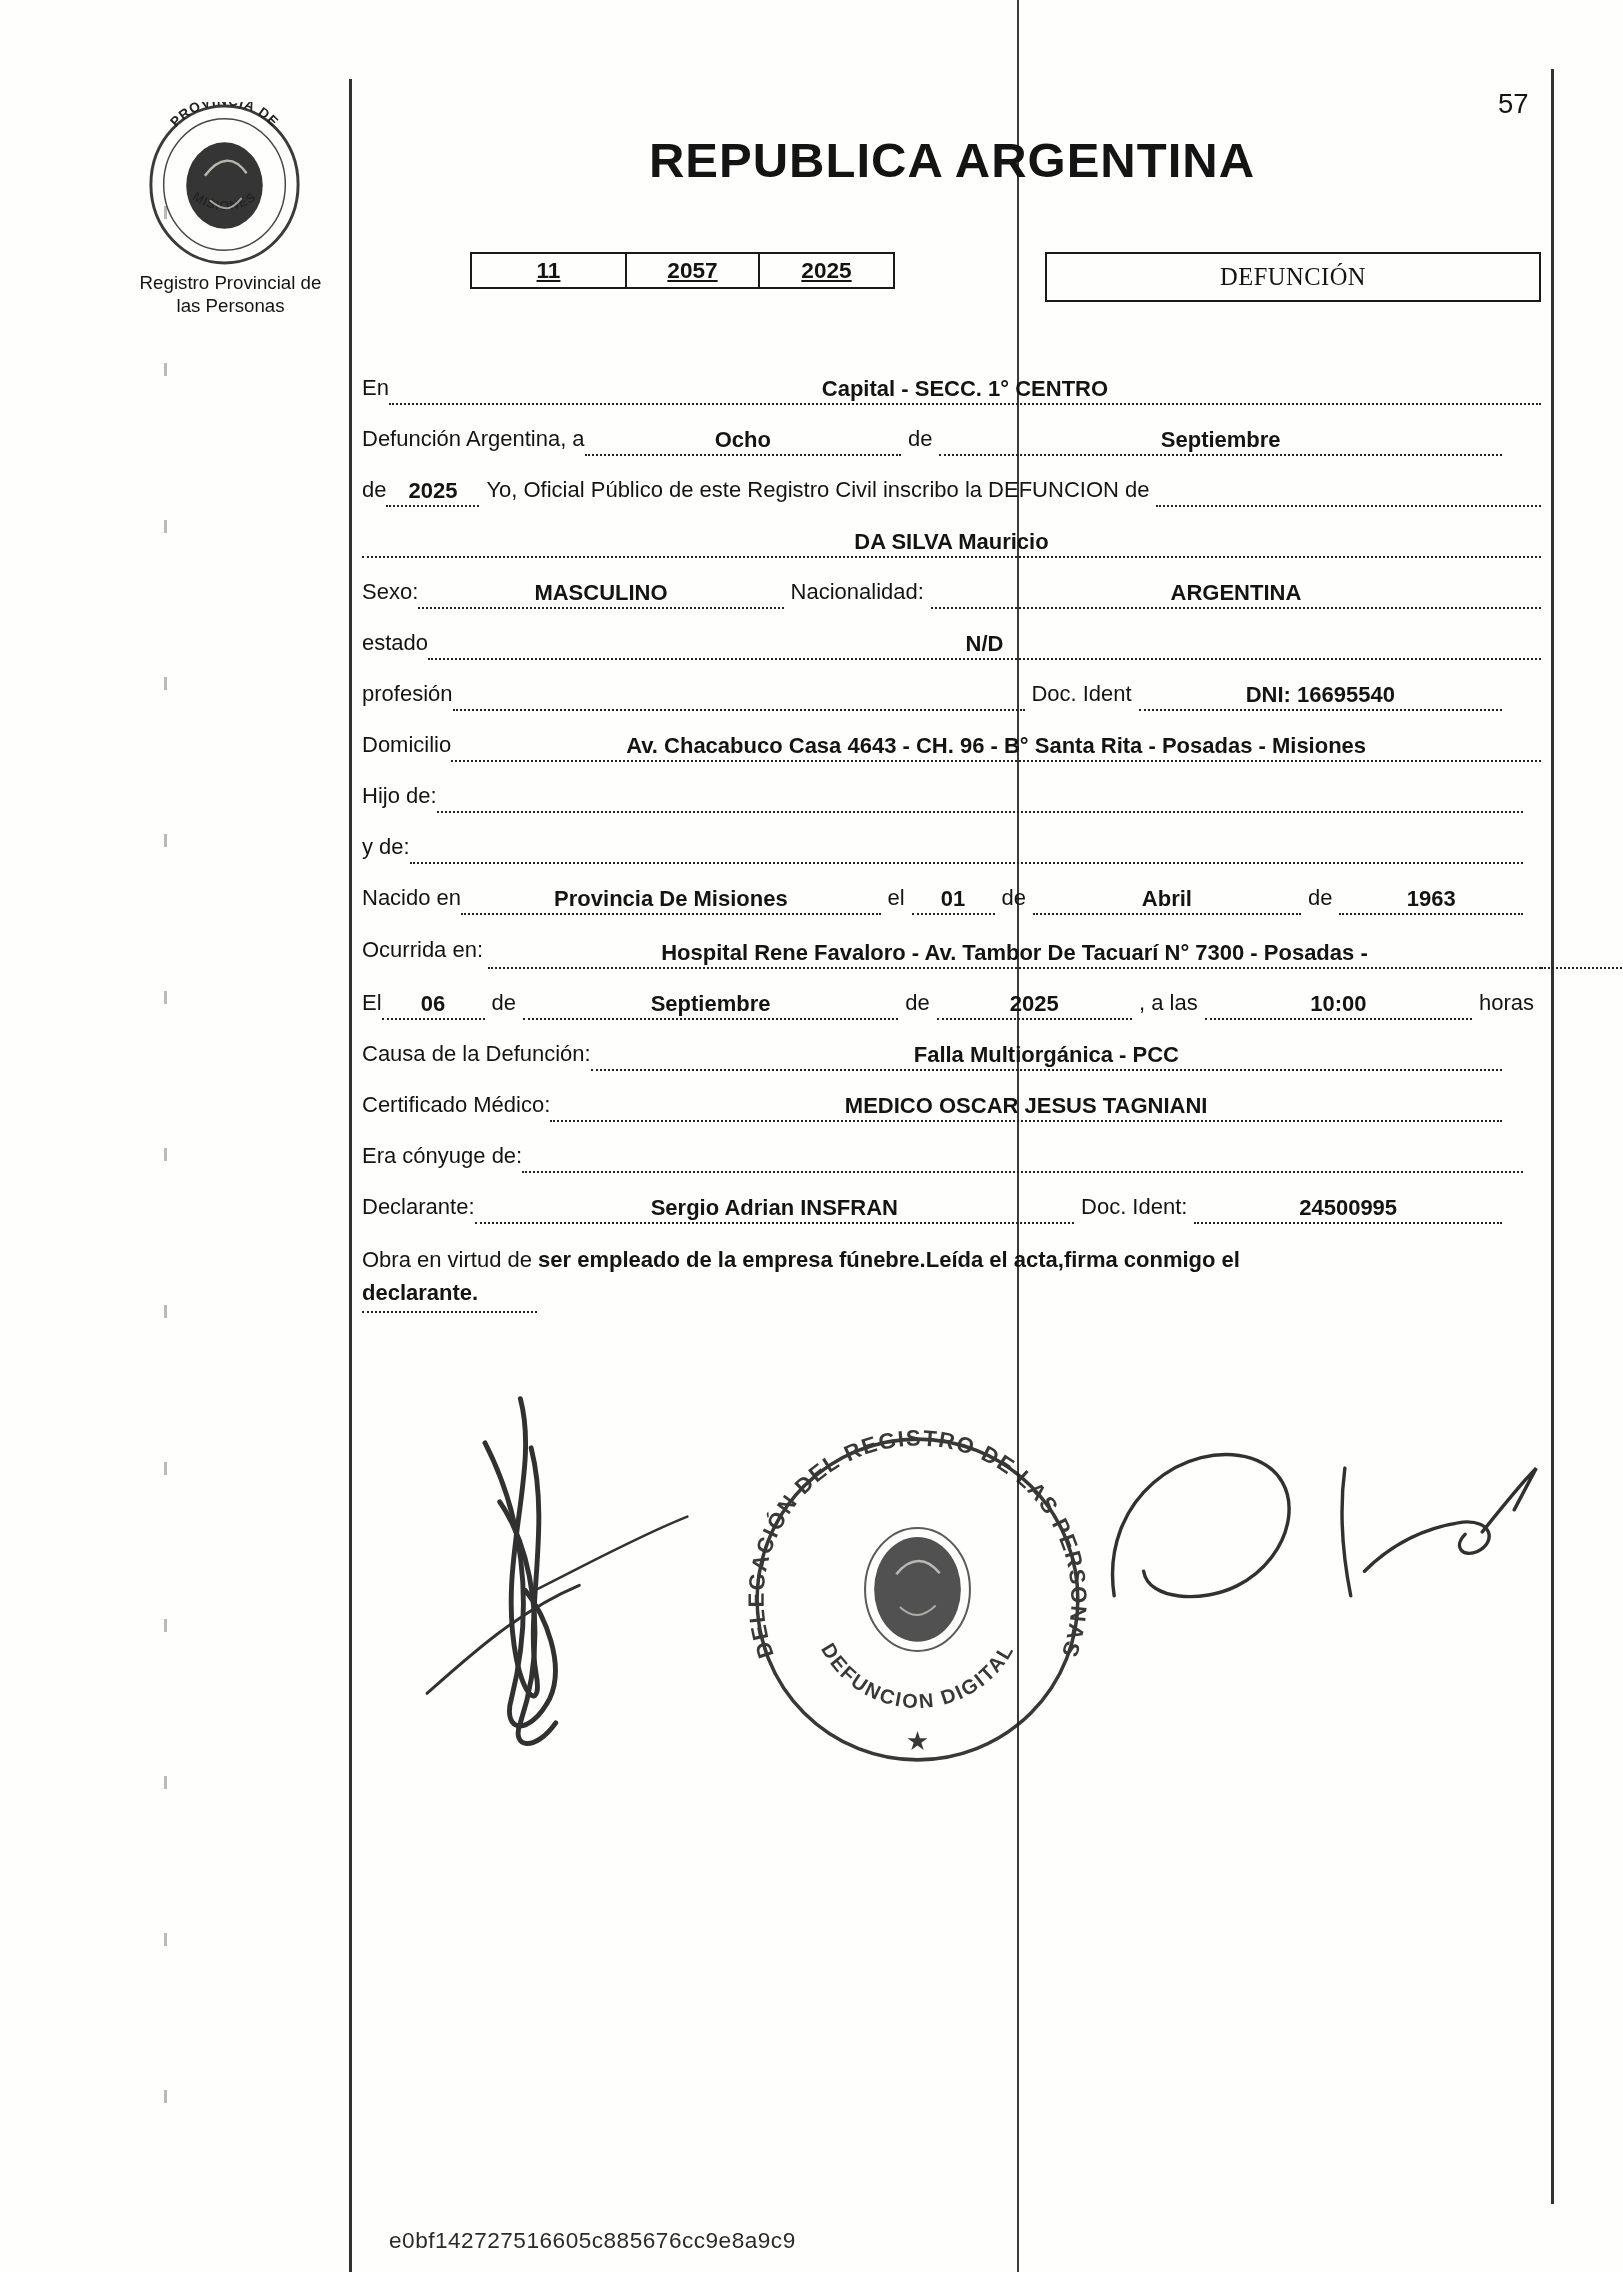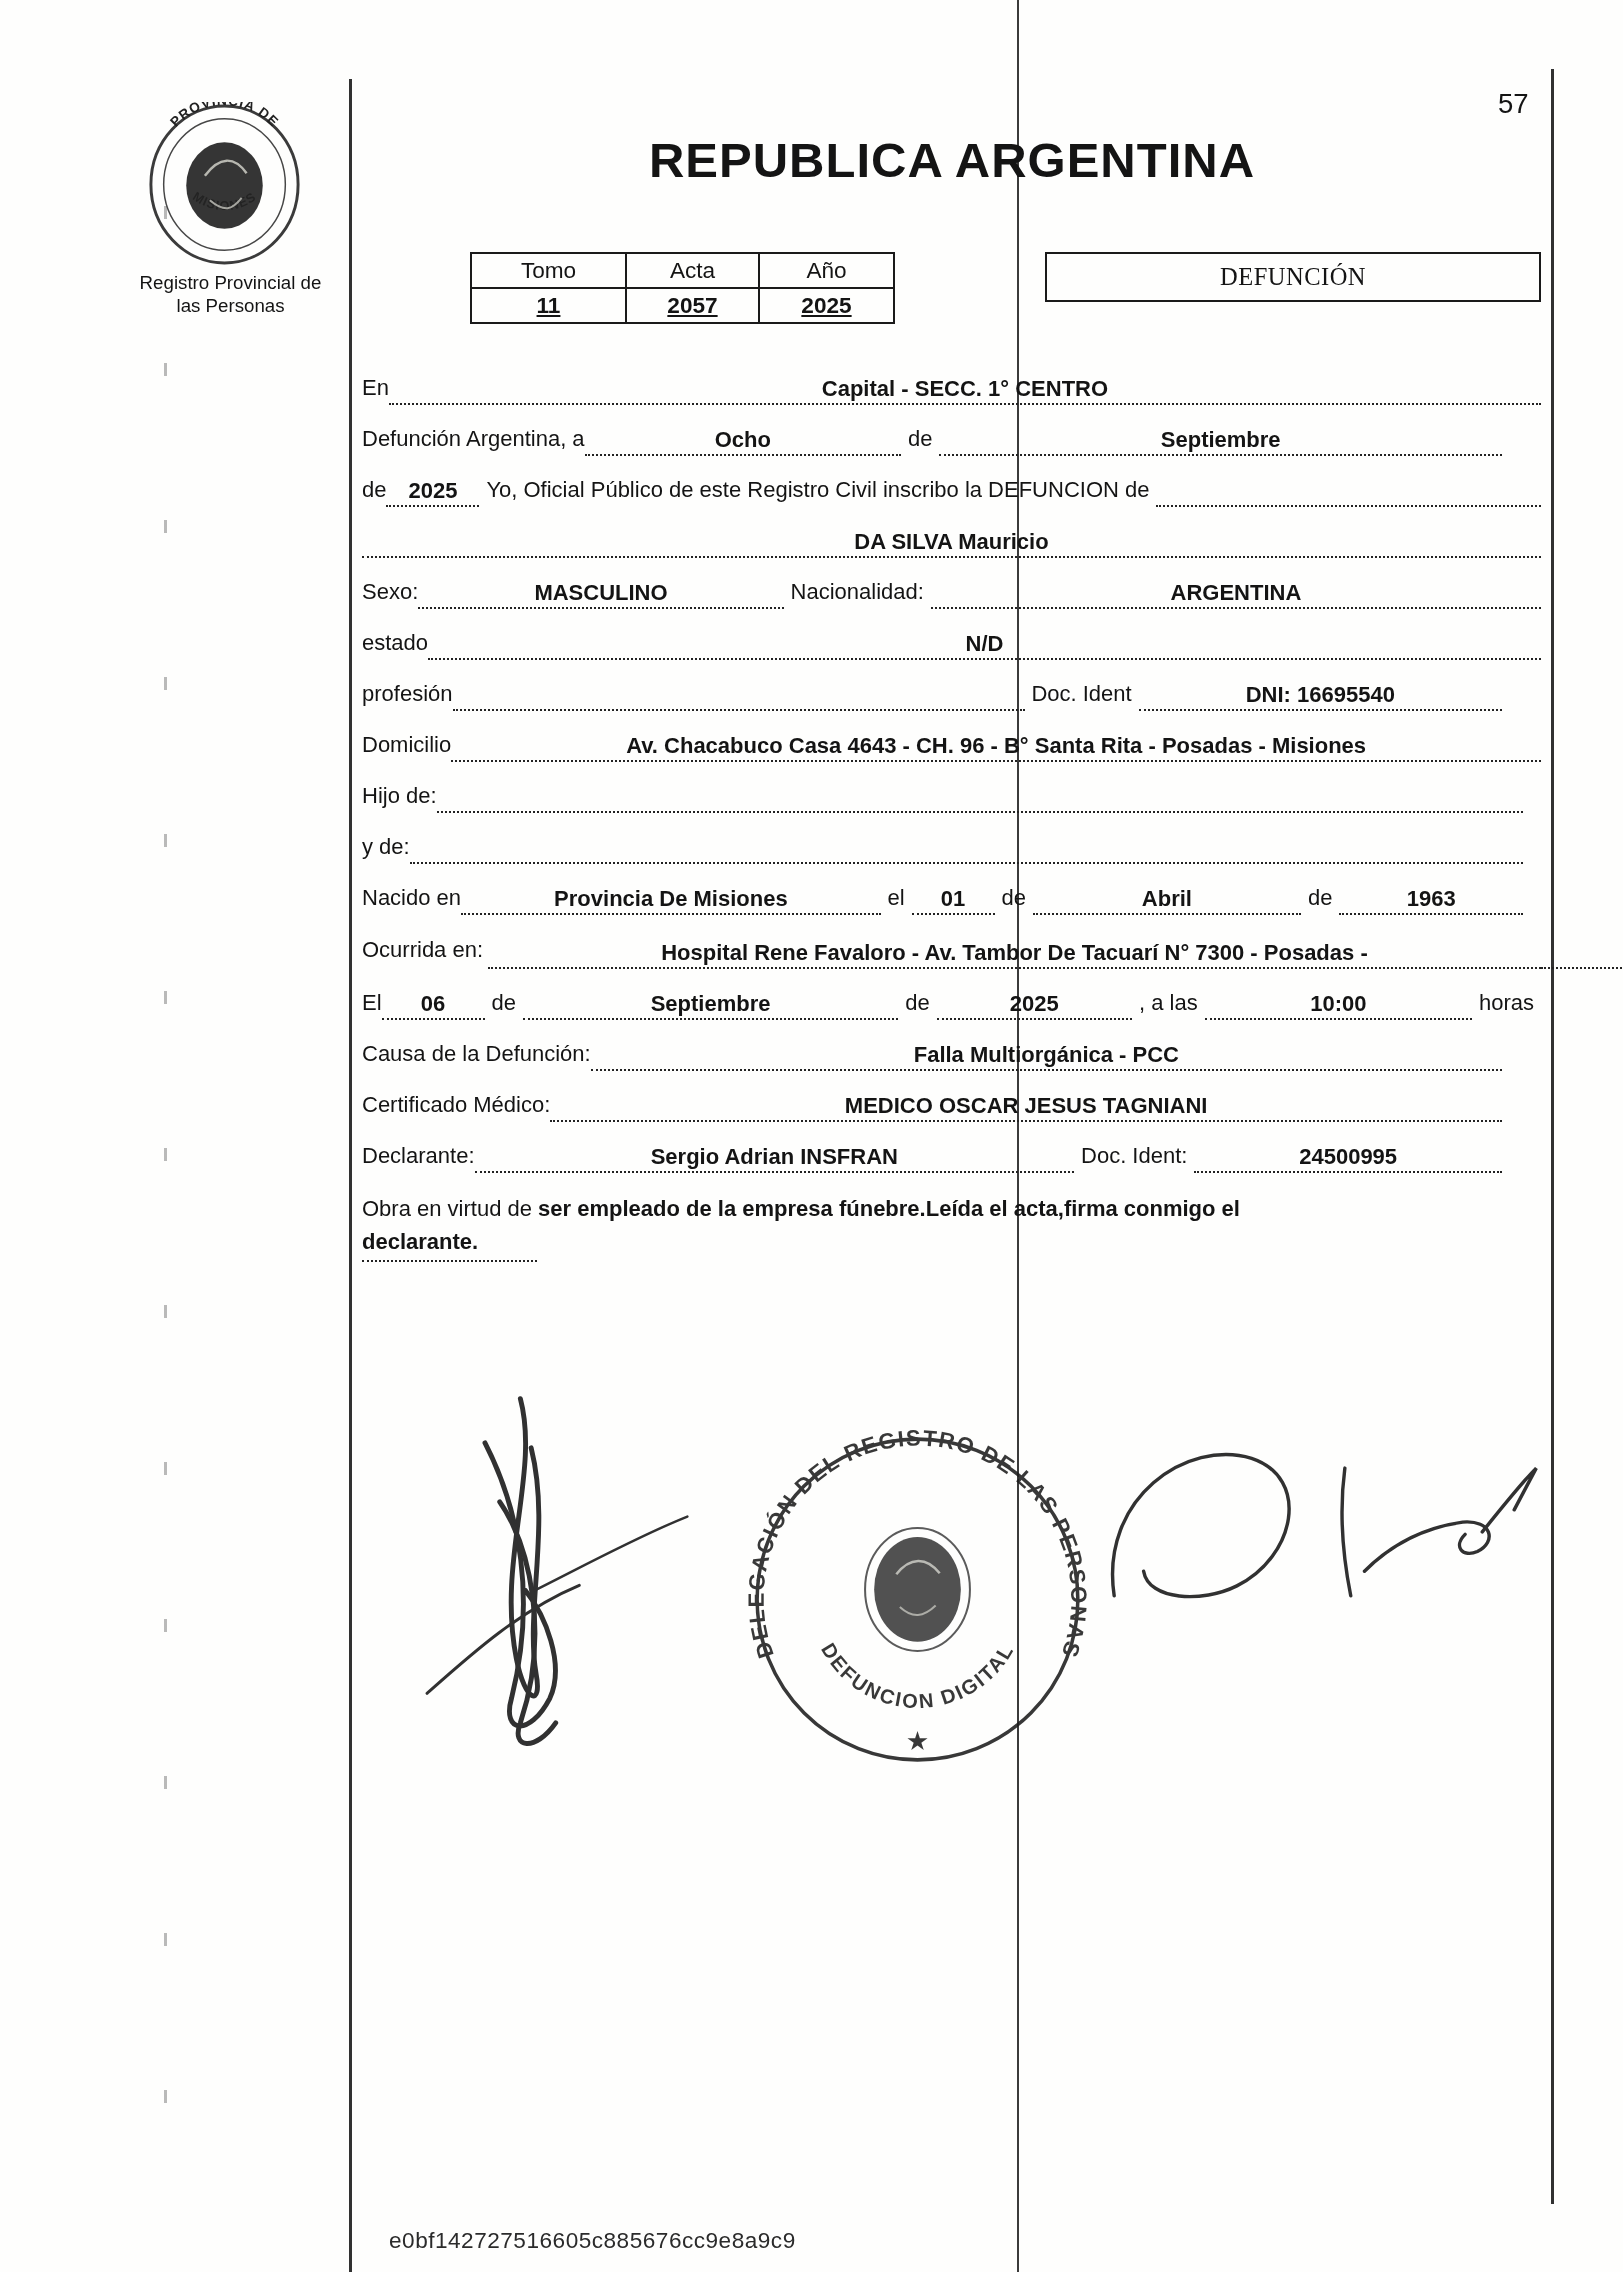--- a/index.html
+++ b/index.html
@@ -102,25 +102,20 @@
 
   <div class="org-name">
     <div>Registro Provincial de</div>
     <div>las Personas</div>
   </div>
 
   <div class="doc-title">REPUBLICA ARGENTINA</div>
 
   <table class="record">
     <tbody>
-        <tr>
-      <td class="c1">Tomo</td>
-      <td class="c2">Acta</td>
-      <td class="c3">Año</td>
-    </tr>
     <tr class="vals">
       <td class="c1">11</td>
       <td class="c2">2057</td>
       <td class="c3">2025</td>
     </tr>
   </tbody>
     </table>
 
   <div class="def-box">
     <span>DEFUNCIÓN</span>
@@ -219,20 +214,24 @@
     <div class="row mr">
       <span class="lbl">Causa de la Defunción:</span>
       <span class="dots">Falla Multiorgánica - PCC</span>
     </div>
 
     <div class="row mr">
       <span class="lbl">Certificado Médico:</span>
       <span class="dots">MEDICO OSCAR JESUS TAGNIANI</span>
     </div>
 
+    <div class="row mrs">
+      <span class="lbl">Era cónyuge de:</span>
+      <span class="dots"></span>
+    </div>
 
     <div class="row mr">
       <span class="lbl">Declarante:</span>
       <span class="dots" style="flex:1.6">Sergio Adrian INSFRAN</span>
       <span class="w">Doc. Ident:</span>
       <span class="dots" style="flex:0.8">24500995</span>
     </div>
 
 
     <div class="obra">

